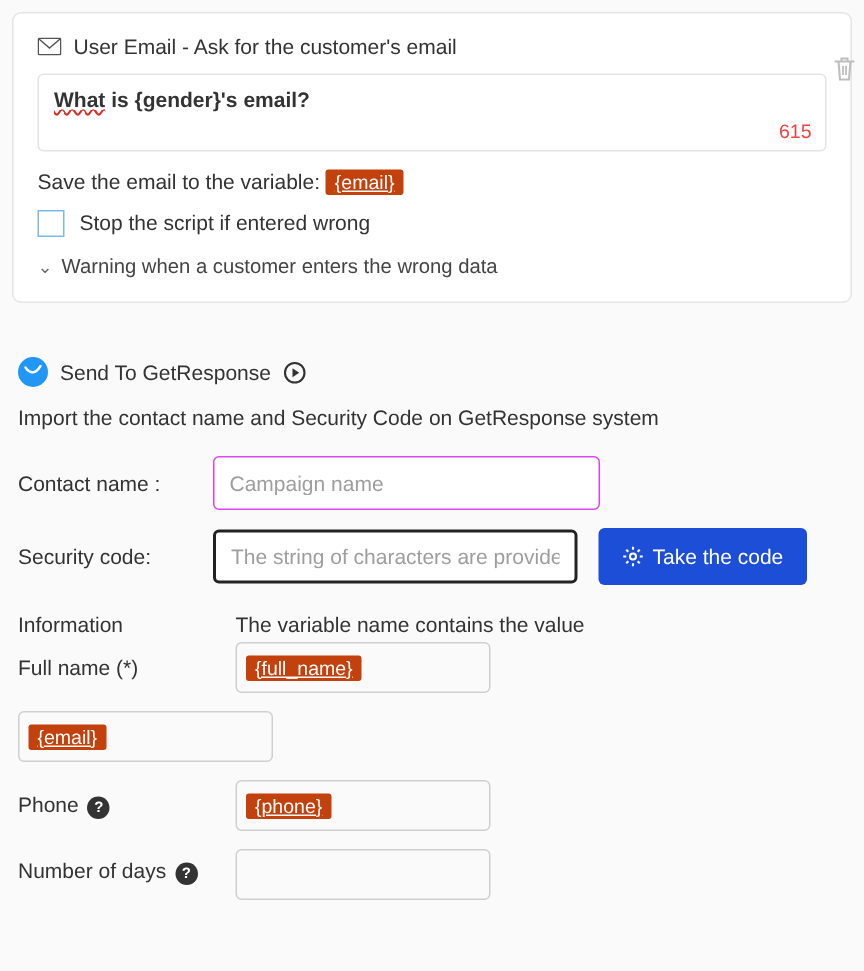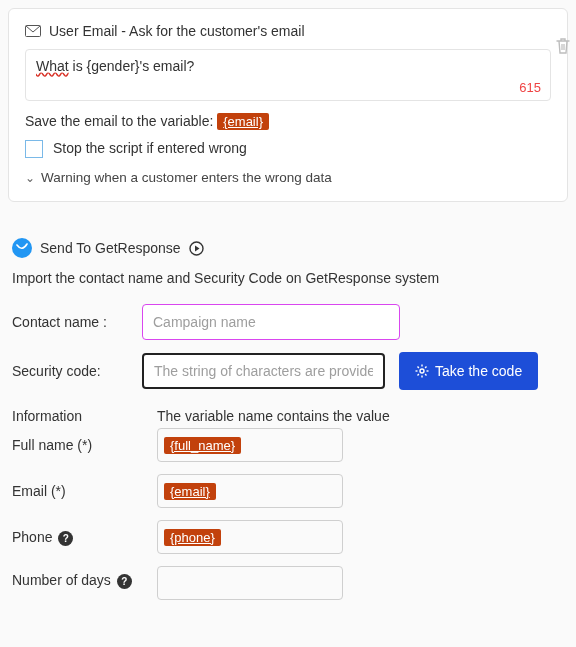--- a/index.html
+++ b/index.html
@@ -39,20 +39,21 @@
     width: 100%;
     height: 52px;
     border: 1px solid #e4e4e4;
     border-radius: 4px;
     padding: 8px 10px;
     font-size: 14px;
     color: #333;
     resize: none;
     font-family: inherit;
     position: relative;
+    font-weight: bold;
   }
   .textarea-wrap { position: relative; margin-bottom: 12px; }
   .char-count {
     position: absolute;
     right: 10px;
     bottom: 6px;
     color: #ef4444;
     font-size: 13px;
   }
   .underlined-what {
@@ -114,21 +115,21 @@
     padding: 0 16px;
     font-size: 14px;
     margin-left: 14px;
     cursor: pointer;
     display: inline-flex;
     align-items: center;
     gap: 6px;
   }
   .info-row .form-label { width: 145px; }
   .small-input {
-    width: 186px;
+    width: 170px;
     border: 1px solid #cfcfcf;
     border-radius: 4px;
     height: 34px;
     padding: 2px 6px;
     display: flex;
     align-items: center;
   }
   .help {
     display: inline-flex;
     width: 15px; height: 15px;
@@ -235,21 +236,20 @@
   </div>
 
   <div class="form-row info-row">
     <div class="form-label" style="width:145px">Full name (*)</div>
     <div class="small-input">
       <span class="tag">{full_name}</span>
     </div>
   </div>
 
   <div class="form-row info-row">
-    <div class="form-label" style="width:145px">Email (*)</div>
     <div class="small-input">
       <span class="tag">{email}</span>
     </div>
   </div>
 
   <div class="form-row info-row">
     <div class="form-label" style="width:145px">
       <span>Phone</span>
       <span class="help">?</span>
     </div>

